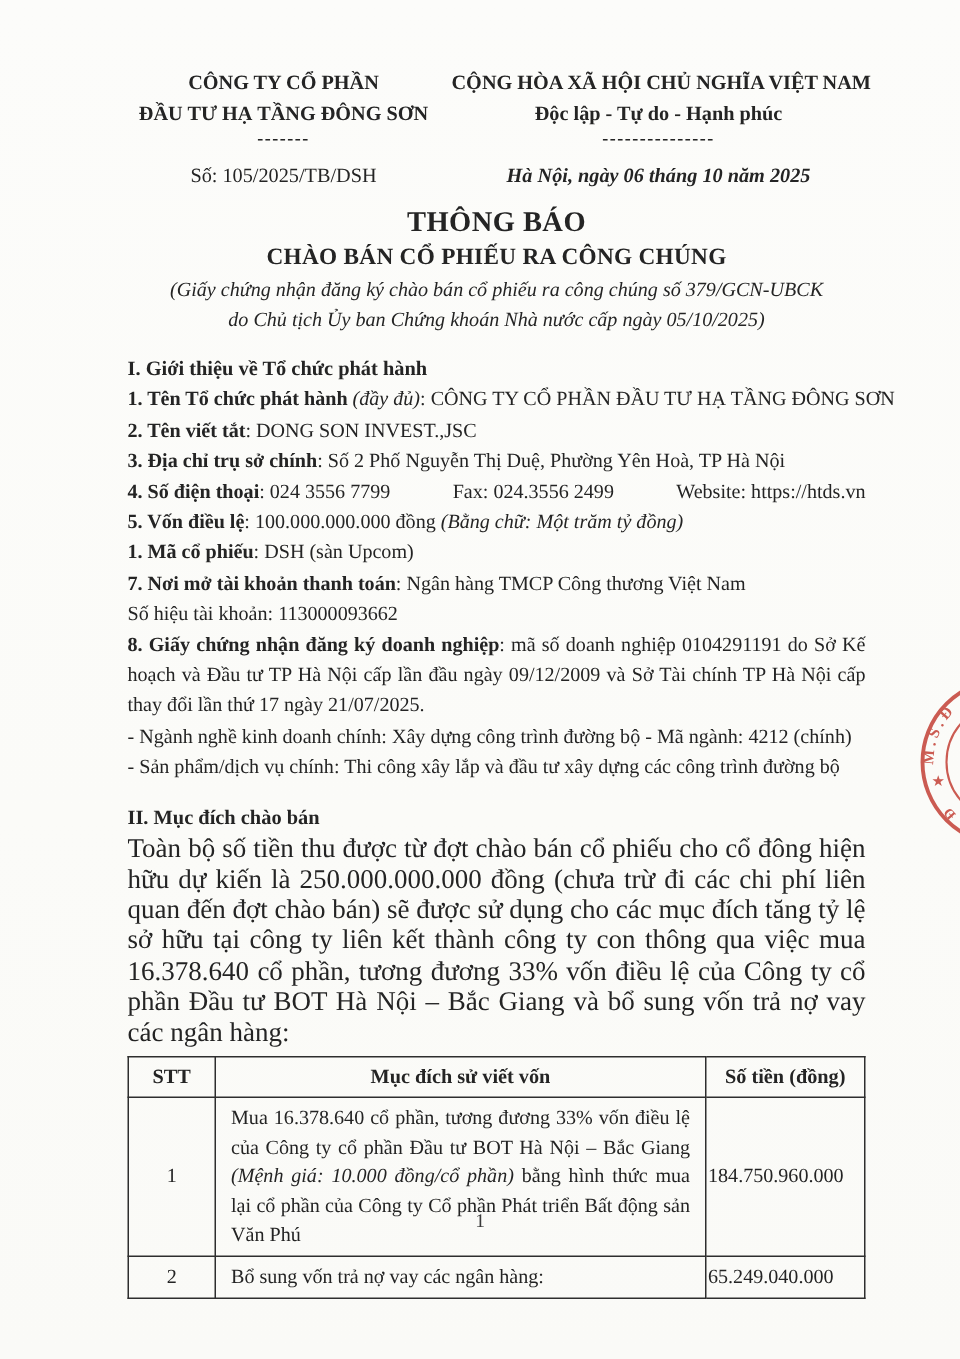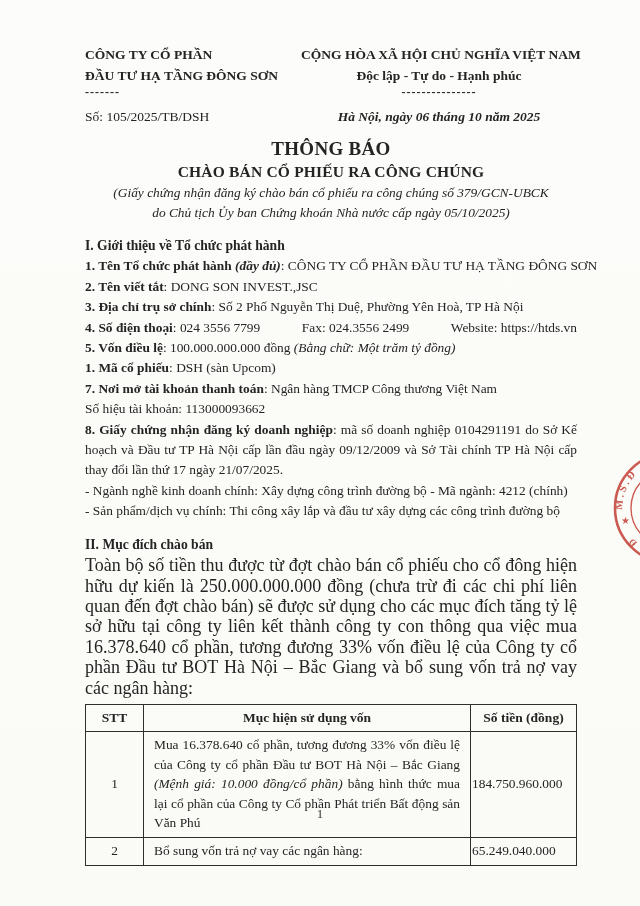--- a/index.html
+++ b/index.html
@@ -5,38 +5,38 @@
   html,body{margin:0;padding:0;background:#e8e8e4;}
   .page{
     position:relative;width:640px;height:906px;margin:0 auto;
     background:linear-gradient(180deg,#fcfcfa 0%,#fbfbf8 60%,#fafaf7 100%);
     overflow:hidden;color:#242424;
     font-family:"Liberation Serif","DejaVu Serif",serif;
   }
   .content{position:absolute;left:85px;top:44px;width:492px;}
   
   .hdr{display:flex;justify-content:space-between;align-items:flex-start;}
-  .h-left{width:208px;font-size:13.5px;line-height:21px;}
+  .h-left{width:208px;text-align:center;font-size:13.5px;line-height:21px;}
   .h-right{width:276px;text-align:center;font-size:13.5px;line-height:21px;}
   .org,.national,.motto{font-weight:bold;white-space:nowrap;}
   .divider{font-weight:bold;font-size:12px;line-height:13px;letter-spacing:1px;}
   .doc-number{margin-top:7px;font-size:13.5px;}
   .dateline{margin-top:7px;font-size:13.5px;font-style:italic;font-weight:600;white-space:nowrap;}
   
   .title-wrap{margin-top:11px;text-align:center;}
   .title1{font-size:19px;font-weight:bold;line-height:22px;letter-spacing:.3px;}
   .title2{font-size:15.5px;font-weight:bold;line-height:23px;letter-spacing:.2px;}
   .subtitle{font-size:13.4px;font-style:italic;line-height:20px;}
   
   .sec-heading{margin-top:13px;font-weight:bold;font-size:13.6px;line-height:20.4px;}
   .line{font-size:13.4px;line-height:20.4px;white-space:nowrap;}
   .line.wrap{white-space:normal;text-align:justify;}
   .b{font-weight:bold;}
   .i{font-style:italic;}
-  .bi{font-weight:bold;font-style:italic;}
+  .bi{font-weight:normal;font-style:italic;}
   .line-flex{display:flex;justify-content:space-between;font-size:13.4px;line-height:20.4px;}
   .para{margin-top:0;font-size:18px;line-height:20.4px;text-align:justify;}
   
   table.purpose{width:100%;border-collapse:collapse;margin-top:6px;font-size:13.4px;}
   table.purpose th,table.purpose td{border:1.5px solid #2e2e2e;vertical-align:middle;}
   table.purpose th{font-weight:bold;padding:5px 2px;text-align:center;font-size:13.5px;}
   .col-stt{width:58px;}
   .col-amount{width:106px;}
   .td-stt{text-align:center;}
   .td-purpose{text-align:justify;padding:3px 10px 4px 10px;line-height:19.6px;}
@@ -108,21 +108,21 @@
 
     <table class="purpose">
       <colgroup>
           <col class="col-stt">
           <col>
           <col class="col-amount">
         </colgroup>
       <tbody>
           <tr>
         <th>STT</th>
-        <th>Mục hiện sử dụng vốn</th>
+        <th>Mục đích sử viết vốn</th>
         <th>Số tiền (đồng)</th>
       </tr>
       <tr>
         <td class="td-stt">1</td>
         <td class="td-purpose"><span>Mua 16.378.640 cổ phần, tương đương 33% vốn điều lệ của Công ty cổ phần Đầu tư BOT Hà Nội – Bắc Giang </span><span class="i">(Mệnh giá: 10.000 đồng/cổ phần)</span><span> bằng hình thức mua lại cổ phần của Công ty Cổ phần Phát triển Bất động sản Văn Phú</span></td>
         <td class="td-amount">184.750.960.000</td>
       </tr>
       <tr>
         <td class="td-stt">2</td>
         <td class="td-purpose"><span>Bổ sung vốn trả nợ vay các ngân hàng:</span><span class="i"></span><span></span></td>

